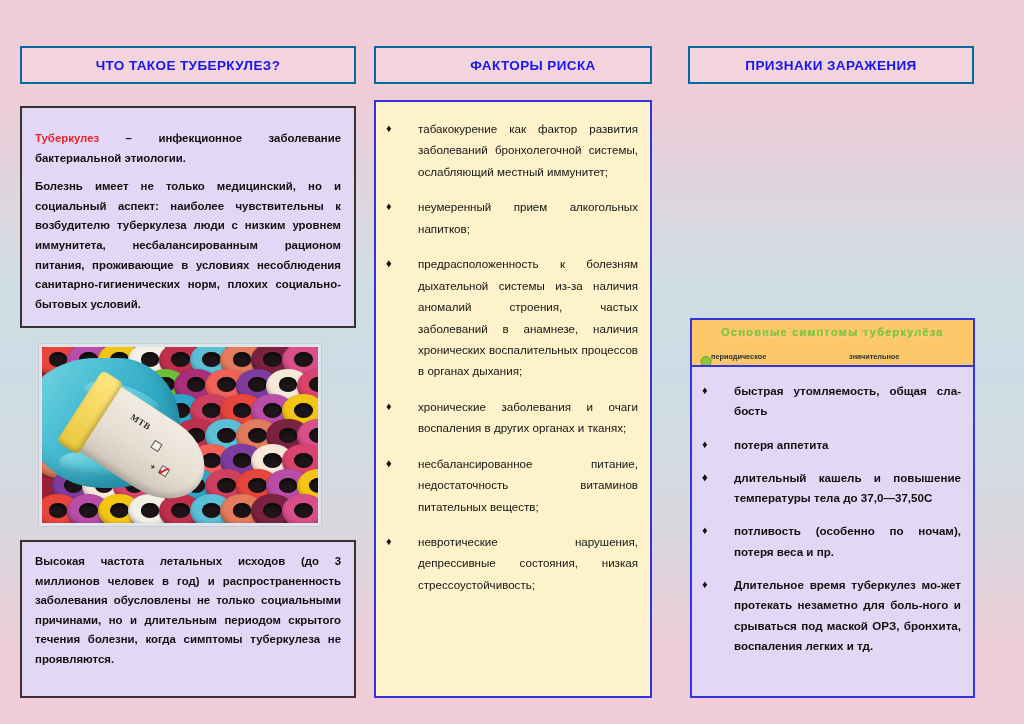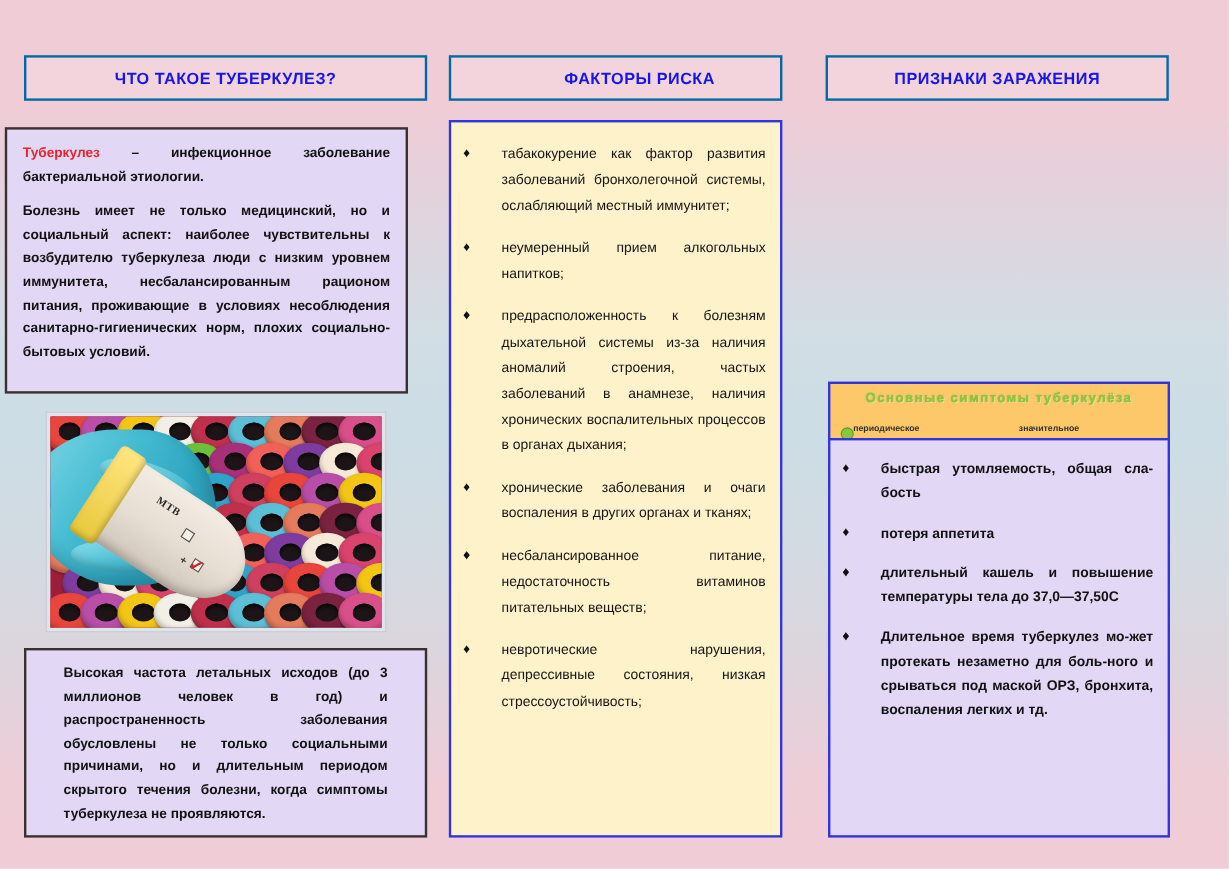--- a/index.html
+++ b/index.html
@@ -384,21 +384,21 @@
     font-family: "DejaVu Sans", sans-serif;
   }
 </style>
 </head>
 <body>
 
 <div class="col hdr" style="left:20px; top:46px; width:336px; height:38px;">
   <span>ЧТО ТАКОЕ ТУБЕРКУЛЕЗ?</span>
 </div>
 
-<div class="col panel lav" style="left:4px; top:106px; width:336px; height:222px; padding:11px 13px;">
+<div class="col panel lav" style="left:20px; top:106px; width:336px; height:222px; padding:21px 13px;">
   <div class="ptext">
     <p>
       <span class="redword">Туберкулез</span><span> – инфекционное заболевание бактериальной этиологии.</span>
     </p>
     <p>Болезнь имеет не только медицинский, но и социальный аспект: наиболее чувствительны к возбудителю туберкулеза люди с низким уровнем иммунитета, несбалансированным рационом питания, проживающие в условиях несоблюдения санитарно-гигиенических норм, плохих социально-бытовых условий.</p>
   </div>
 </div>
 
 <div class="col photo-wrap" style="left:38px; top:343px; width:284px; height:184px;">
   <div class="photo">
@@ -477,21 +477,21 @@
         <div class="tt-box"></div>
         <div class="tt-plus">+</div>
         <div class="tt-box2"></div>
         <div class="tt-check">✓</div>
       </div>
       <div class="tt-cap"></div>
     </div>
   </div>
 </div>
 
-<div class="col panel lav" style="left:20px; top:540px; width:336px; height:158px; padding:10px 31px;">
+<div class="col panel lav" style="left:20px; top:540px; width:336px; height:158px; padding:10px 13px;">
   <div class="ptext">Высокая частота летальных исходов (до 3 миллионов человек в год) и распространенность заболевания обусловлены не только социальными причинами, но и длительным периодом скрытого течения болезни, когда симптомы туберкулеза не проявляются.</div>
 </div>
 
 <div class="col hdr" style="left:374px; top:46px; width:278px; height:38px;padding-left:40px;">
   <span>ФАКТОРЫ РИСКА</span>
 </div>
 
 <div class="col panel yellow blueb" style="left:374px; top:100px; width:278px; height:598px; padding:16px 12px 10px 0;">
   <ul class="bl" id="risk-list">
       <li>
@@ -619,16 +619,16 @@
 
   <div class="watermark">zdravnarod.com</div>
 </div>
 
 <div class="col panel lav blueb" style="left:690px; top:365px; width:285px; height:333px; padding:14px 12px 10px 0;">
   <ul class="bl" id="signs-list">
       <li><span class="bul">♦</span><span class="ltxt">быстрая утомляемость, общая сла-бость</span></li>
       <li><span class="bul">♦</span><span class="ltxt">потеря аппетита</span></li>
       <li><span class="bul">♦</span></li>
       <li><span class="bul">♦</span><span class="ltxt">длительный кашель и повышение температуры тела до 37,0—37,50С</span></li>
-      <li><span class="bul">♦</span></li>
+      <li><span class="bul">♦</span><span class="ltxt">потливость (особенно по ночам), потеря веса и пр.</span></li>
       <li><span class="bul">♦</span><span class="ltxt">Длительное время туберкулез мо-жет протекать незаметно для боль-ного и срываться под маской ОРЗ, бронхита, воспаления легких и тд.</span></li>
     </ul>
 </div>
 
 </body></html>

